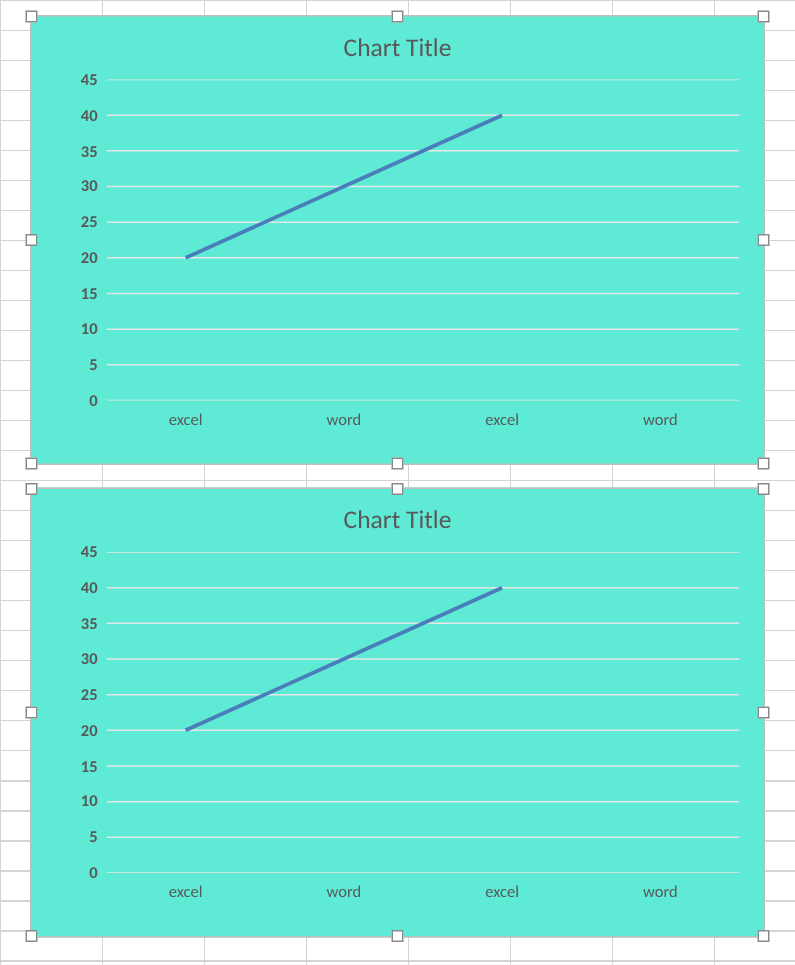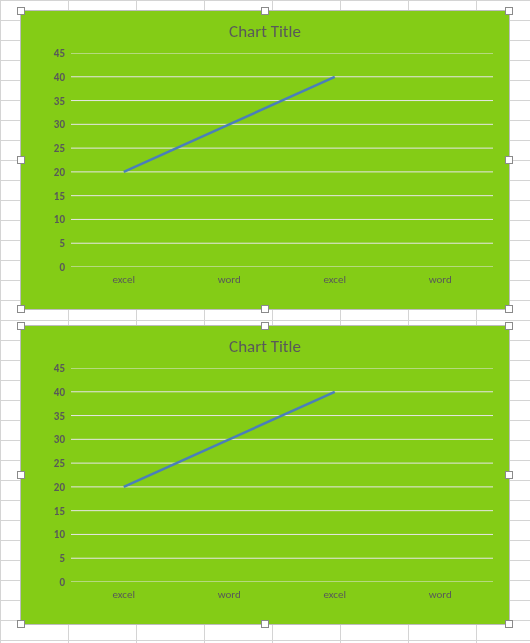--- a/index.html
+++ b/index.html
@@ -14,21 +14,21 @@
   
   .grid-bg {
     position: absolute;
     inset: 0;
     background-image:
       repeating-linear-gradient(to right, #d4d4d4 0, #d4d4d4 1px, transparent 1px, transparent 68px),
       repeating-linear-gradient(to bottom, #d4d4d4 0, #d4d4d4 1px, transparent 1px, transparent 20px);
   }
   .chart-wrap {
     position: absolute;
-    background: #84cc16;
+    background: #5eead4;
     border: 1px solid #bdbdbd;
     box-sizing: border-box;
   }
   .chart-wrap.c1 { left: 20px; top: 10px;  width: 490px; height: 300px; }
   .chart-wrap.c2 { left: 20px; top: 325px; width: 490px; height: 300px; }
   
   .handle {
     position: absolute;
     width: 8px; height: 8px;
     background: #fff;

